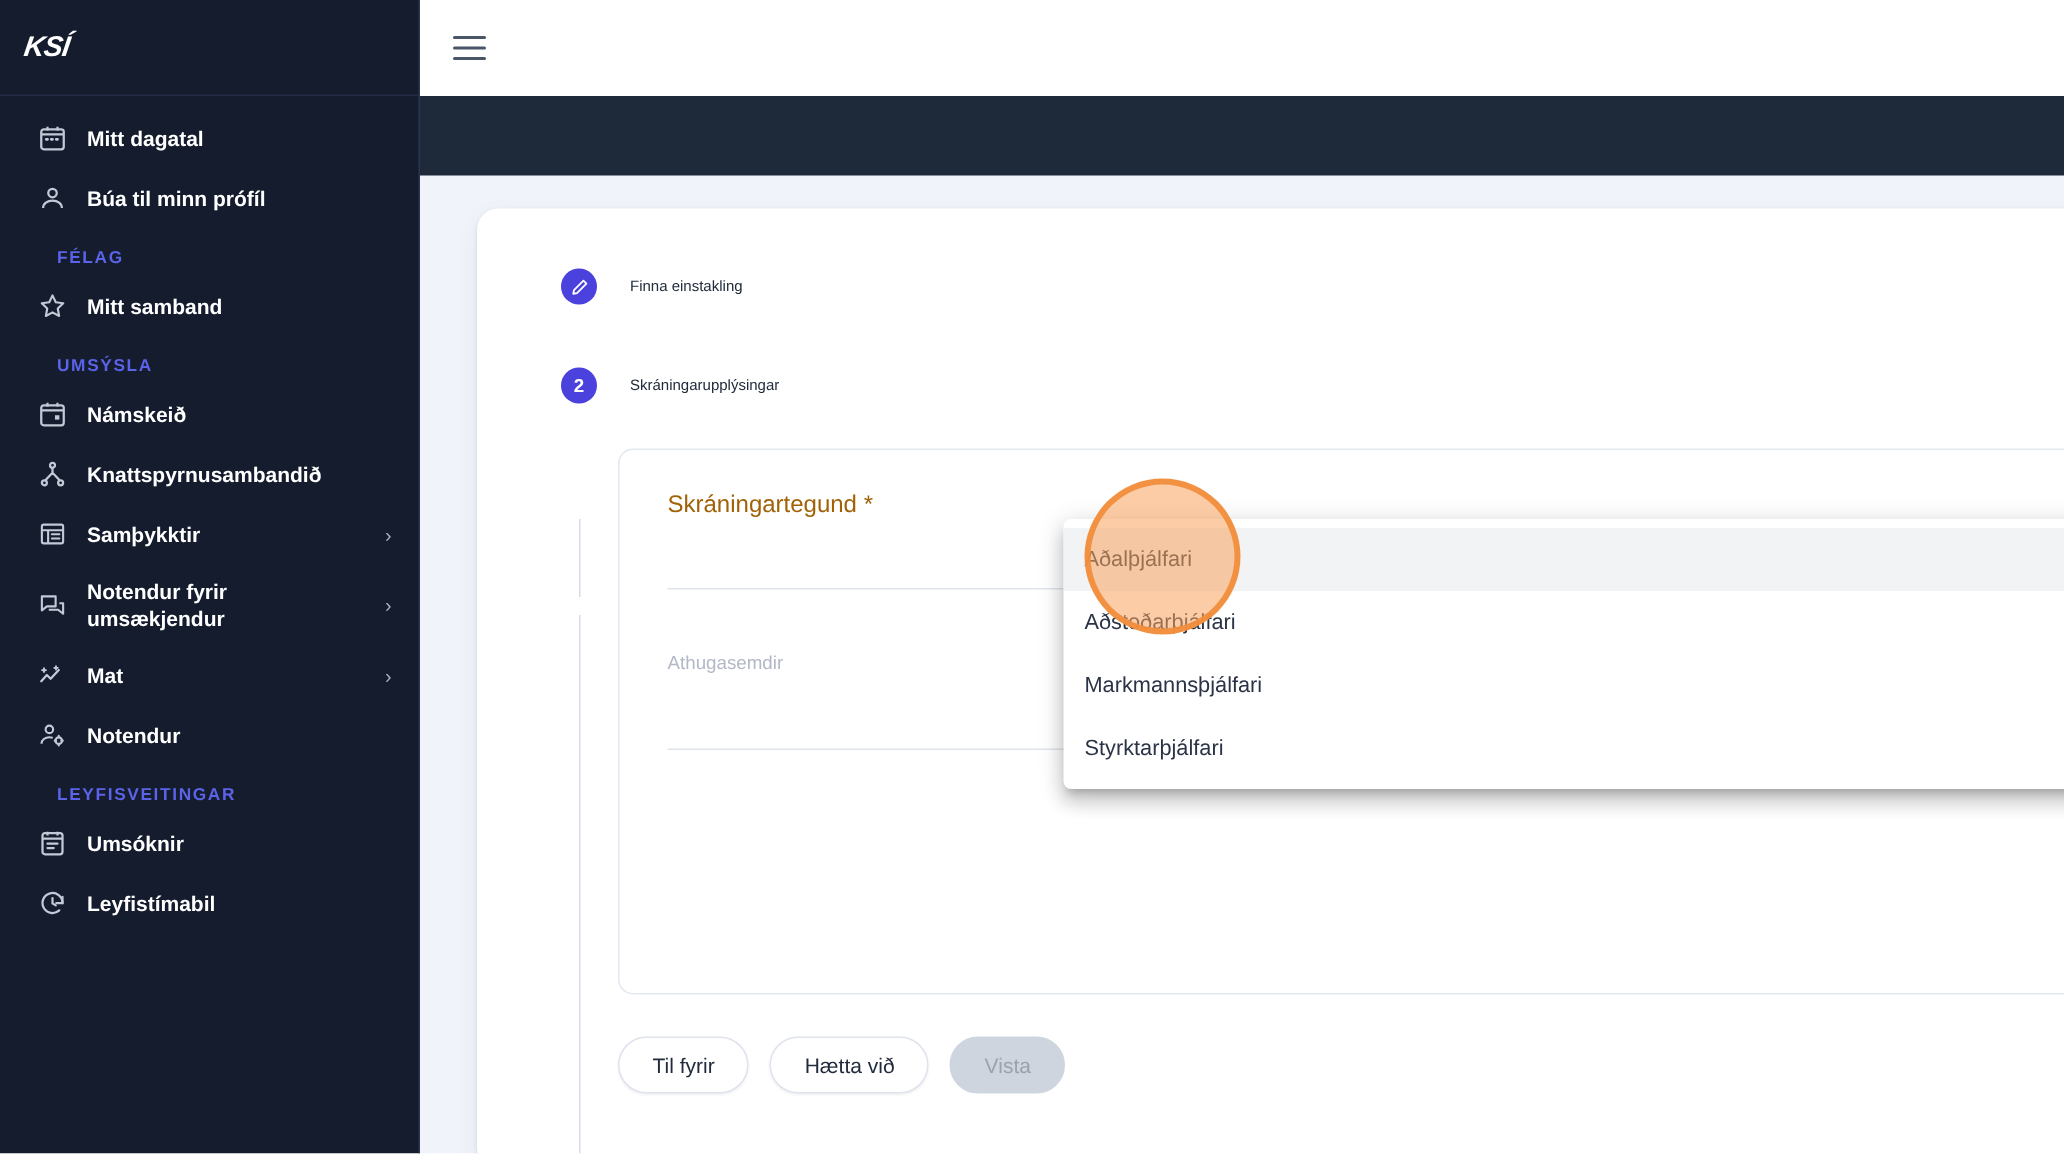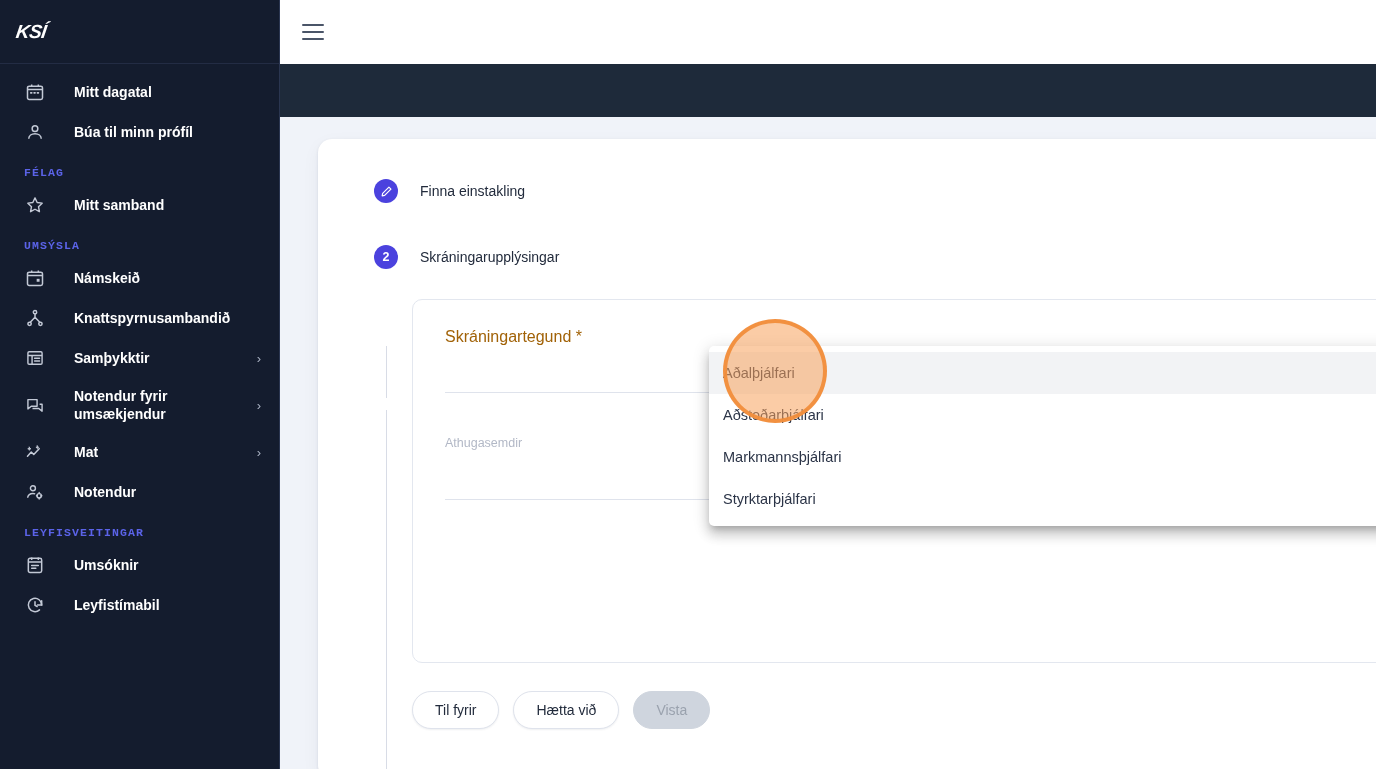--- a/index.html
+++ b/index.html
@@ -32,26 +32,26 @@
     white-space: nowrap;
   }
   .brand-title {
     color: #ffffff; font-size: 12.5px; font-weight: 700;
     line-height: 15px; letter-spacing: .2px;
     max-width: 170px;
   }
   .nav { padding-top: 8px; }
   .nav-section {
     color: #5B63E8; font-size: 11.5px; font-weight: 700;
-    letter-spacing: 1.1px; padding: 14px 0 6px 24px; font-family: Liberation Mono, monospace;
+    letter-spacing: 1.1px; padding: 14px 0 6px 38px;
   }
   .nav-item {
     display: flex; align-items: center;
     padding: 9px 18px 9px 24px;
-    gap: 28px; cursor: pointer; position: relative;
+    gap: 12px; cursor: pointer; position: relative;
   }
   .nav-icon {
     width: 22px; height: 22px; flex: 0 0 22px;
     display: flex; align-items: center; justify-content: center;
     color: #c3c9d6;
   }
   .nav-icon svg { width: 20px; height: 20px; display: block; }
   .nav-label {
     color: #ffffff; font-size: 14px; font-weight: 600;
     line-height: 18px; flex: 1;
@@ -89,21 +89,21 @@
   .step { display: flex; align-items: center; gap: 22px; padding-left: 56px; position: relative; }
   .step + .step { margin-top: 42px; }
   .step-dot {
     width: 24px; height: 24px; border-radius: 50%;
     background: #4B42DE; color: #fff;
     display: flex; align-items: center; justify-content: center;
     font-size: 12.5px; font-weight: 600; flex: 0 0 24px;
     position: relative; z-index: 2;
   }
   .step-dot svg { width: 13px; height: 13px; display: block; }
-  .step-label { font-size: 14px; color: #222b3c; font-weight: 400; }
+  .step-label { font-size: 10px; color: #222b3c; font-weight: 400; }
   .step-connector {
     position: absolute; left: 67.5px; width: 1px;
     background: #d8dce6; z-index: 1;
   }
   .conn-1 { top: 207px; height: 52px; }
   .conn-2 { top: 271px; height: 400px; }
 
   .form-box {
     margin: 30px 0 0 94px;
     border: 1px solid #e3e7ef;

